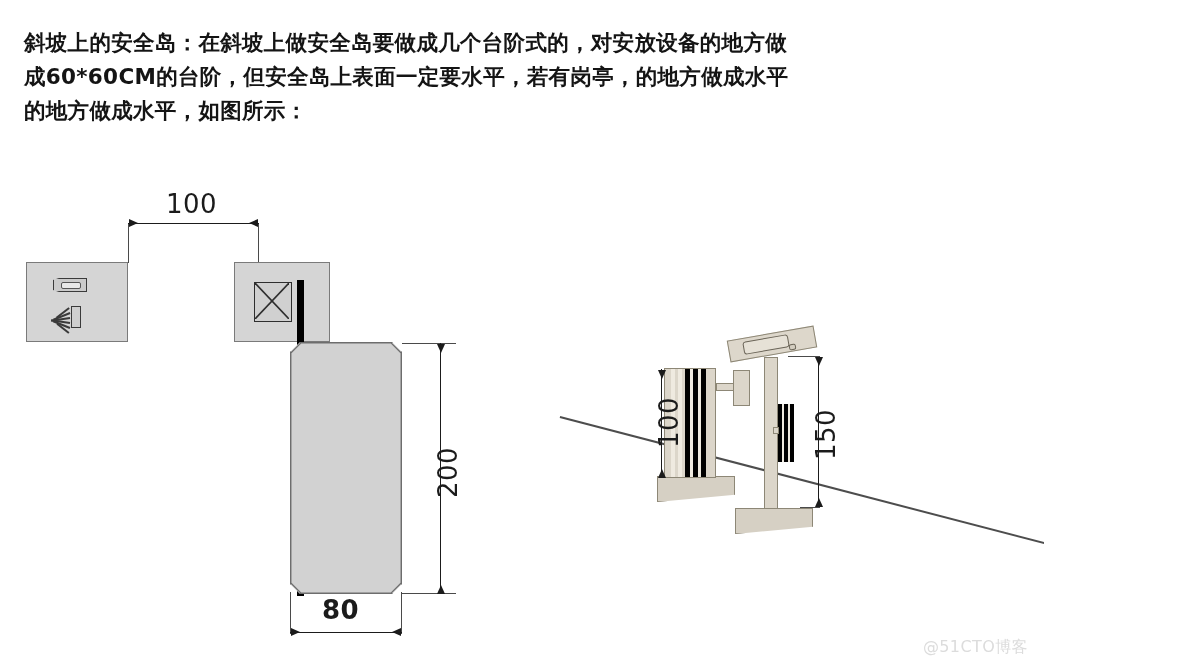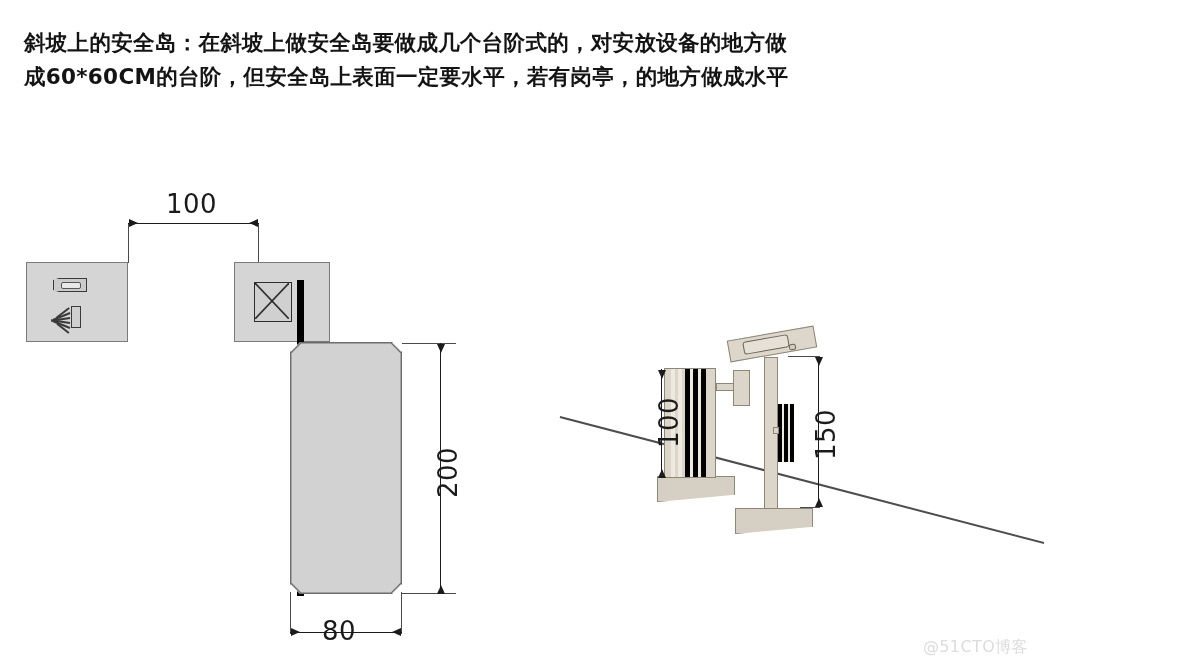--- a/index.html
+++ b/index.html
@@ -262,20 +262,21 @@
   }
 </style>
 </head>
 <body>
 
 <div id="page">
 
   <div class="desc-block">
     <div class="desc-line">斜坡上的安全岛：在斜坡上做安全岛要做成几个台阶式的，对安放设备的地方做</div>
     <div class="desc-line">成60*60CM的台阶，但安全岛上表面一定要水平，若有岗亭，的地方做成水平</div>
+    <div class="desc-line">的地方做成水平，如图所示：</div>
   </div>
 
   <div id="plan-view">
 
     <div class="ext-line ext-v" style="left:128px; top:43px; height:40px;"></div>
     <div class="ext-line ext-v" style="left:258px; top:43px; height:40px;"></div>
 
     <div class="dim-line dim-h" style="left:128px; top:43px; width:131px;"></div>
 
     <div class="arrow arrow-right" style="left:129px; top:39px;"></div>
@@ -324,21 +325,21 @@
     <div class="dim-line dim-v" style="left:440px; top:163px; height:251px;"></div>
     <div class="arrow arrow-down" style="left:437px; top:164px;"></div>
     <div class="arrow arrow-up" style="left:437px; top:405px;"></div>
     <div class="dim-label rot" style="left:433px; top:318px;">200</div>
 
     <div class="ext-line ext-v" style="left:290px; top:412px; height:42px;"></div>
     <div class="ext-line ext-v" style="left:401px; top:412px; height:42px;"></div>
     <div class="dim-line dim-h" style="left:290px; top:452px; width:112px;"></div>
     <div class="arrow arrow-right" style="left:291px; top:448px;"></div>
     <div class="arrow arrow-left" style="left:392px; top:448px;"></div>
-    <div class="dim-label" style="left:322px; top:436px;">80</div>
+    <div class="dim-label" style="left:322px; top:415px;font-weight:bold;">80</div>
   </div>
 
   <div id="elevation-view">
 
     <div id="slope-line"></div>
 
     <div class="pedestal" style="left:117px; top:156px; width:78px; height:26px;
                 clip-path: polygon(0 0, 100% 0, 100% 72%, 0 100%);"></div>
 
     <div class="post" style="left:124px; top:48px; width:52px; height:110px;"></div>

